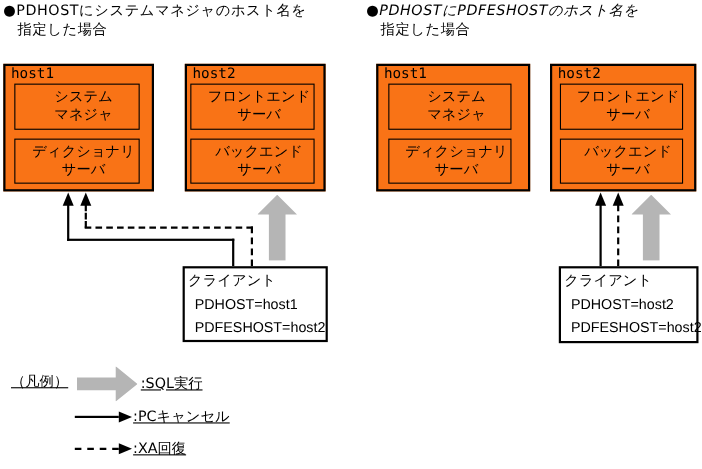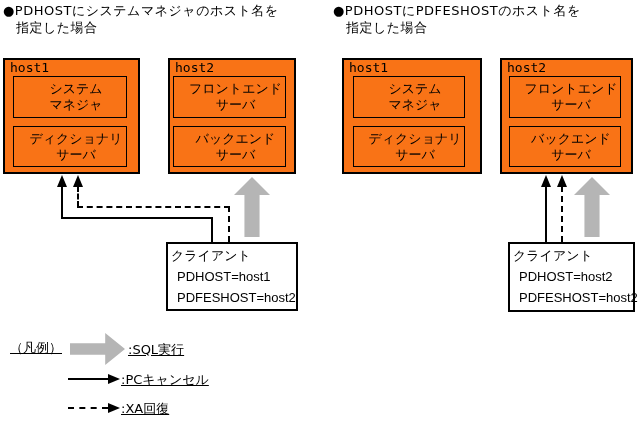--- a/index.html
+++ b/index.html
@@ -75,21 +75,21 @@
   <div class="vdash" style="left:228px; top:206px; height:36px;"></div>
 
   <div class="gray-up" style="left:234px; top:177px; width:36px; height:60px;"></div>
 
   <div class="client-box" style="left:166px; top:242px; width:132px; height:69px;">
     <div class="client-title">クライアント</div>
     <div class="client-env">PDHOST=host1</div>
     <div class="client-env">PDFESHOST=host2</div>
   </div>
 
-  <div class="title-line" style="left:333px; top:3px;">●PDHOSTにPDFESHOSTのホスト名を</div>
+  <div class="title-line" style="left:333px; top:3px;font-style:italic;">●PDHOSTにPDFESHOSTのホスト名を</div>
   <div class="title-line" style="left:346px; top:20px;">指定した場合</div>
 
   <div class="host-box" style="left:342px; top:58px; width:140px; height:116px;">
     <div class="host-label">host1</div>
     <div class="server-box" style="left:9px; top:16px; width:112px; height:42px;">
       <span>システム</span>
       <span>マネジャ</span>
     </div>
     <div class="server-box" style="left:9px; top:66px; width:112px; height:41px;">
       <span>ディクショナリ</span>

